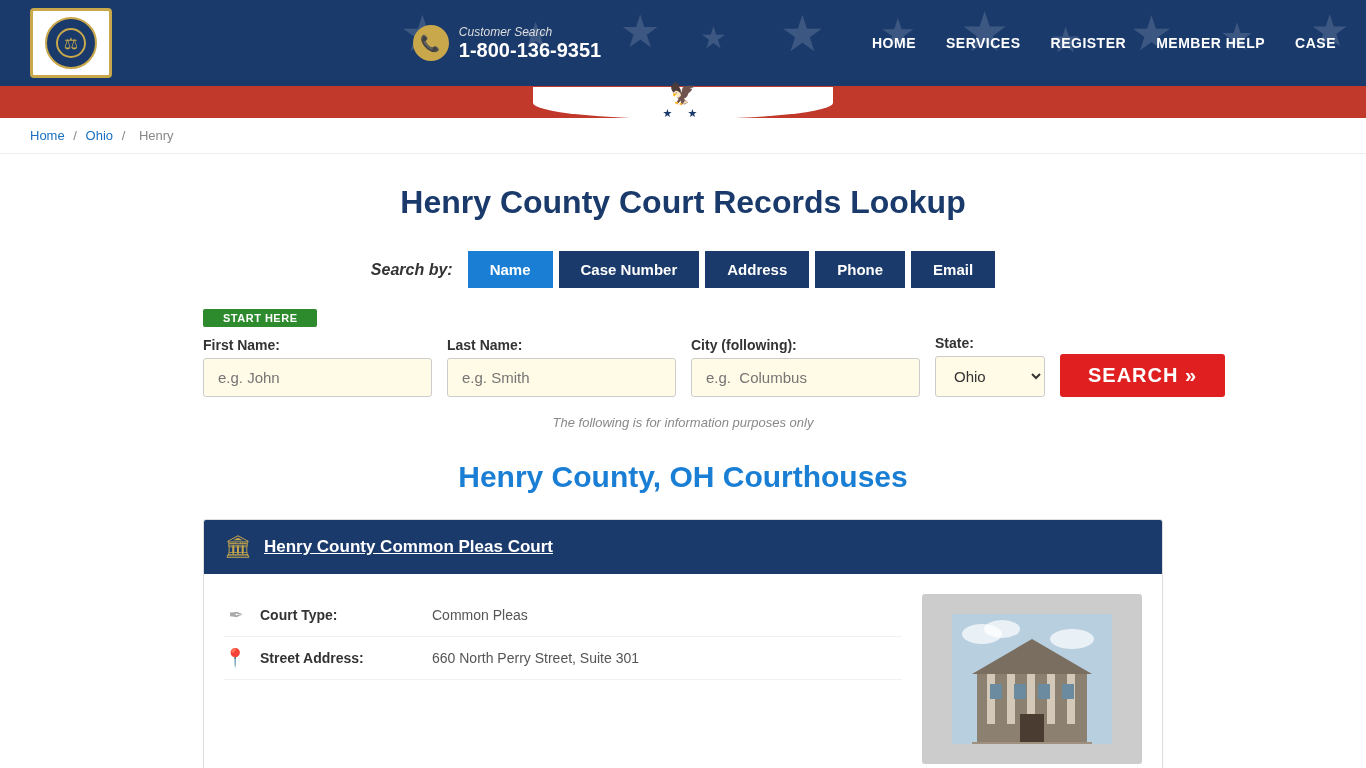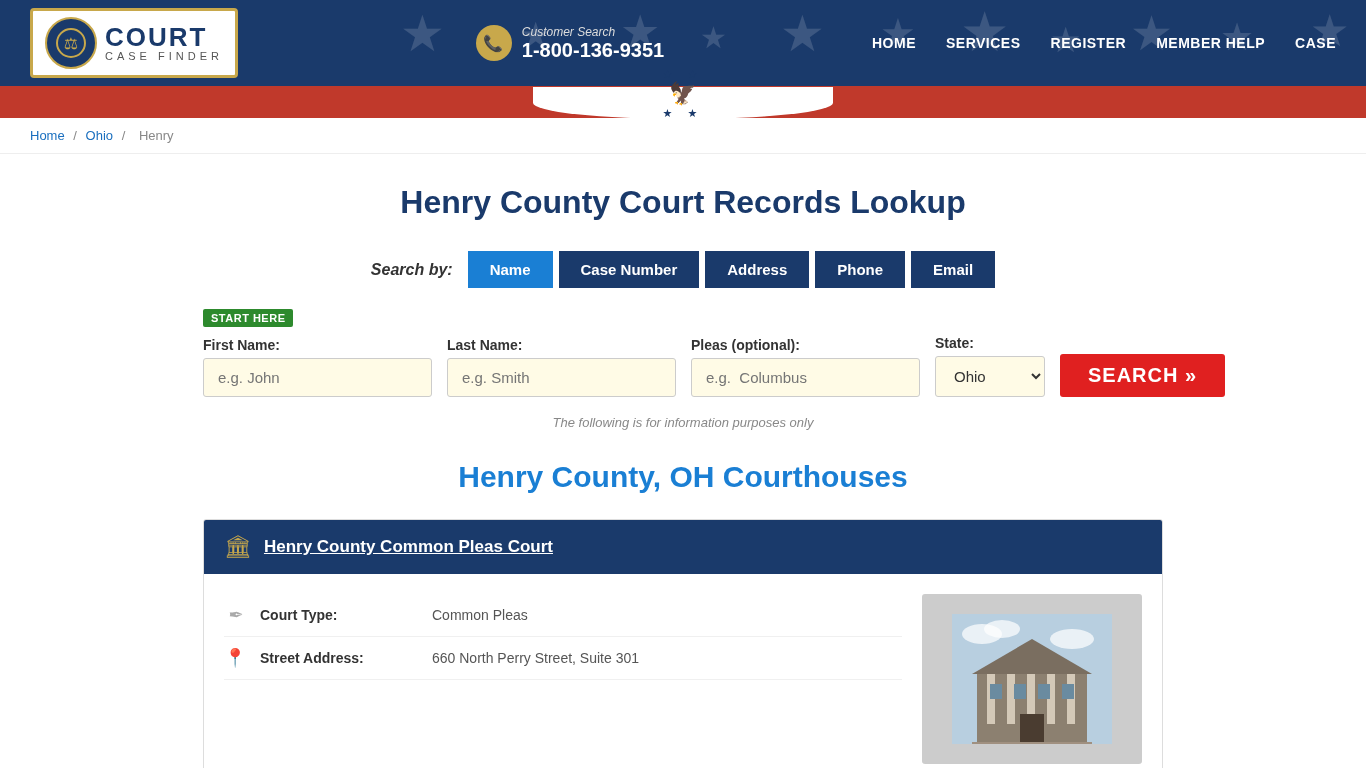--- a/index.html
+++ b/index.html
@@ -197,21 +197,21 @@
       background: #1a7fd4;
     }
     .search-tab:first-child { border-radius: 0; }
     .search-tab + .search-tab { margin-left: 6px; }
 
     .start-here-badge {
       background: #2d8a2d;
       color: #fff;
       font-size: 11px;
       font-weight: bold;
-      padding: 3px 8px;
+      padding: 3px 20px;
       display: inline-block;
       margin-bottom: 8px;
       border-radius: 2px;
       letter-spacing: 0.5px;
     }
 
     .search-form-row {
       display: flex;
       align-items: flex-end;
       gap: 15px;
@@ -362,24 +362,20 @@
   <div class="header-top">
 
     <div class="logo-area">
       <div class="logo-box">
         <div class="logo-emblem">
           <svg width="32" height="32" viewBox="0 0 32 32" fill="none">
             <circle cx="16" cy="16" r="14" stroke="#c8a84b" stroke-width="2" fill="#1a3a6b"></circle>
             <text x="16" y="22" text-anchor="middle" font-size="16" fill="#c8a84b">⚖</text>
           </svg>
         </div>
-        <div class="logo-text-area">
-          <div class="logo-court">COURT</div>
-          <div class="logo-case-finder">CASE FINDER</div>
-        </div>
       </div>
     </div>
 
     <div class="customer-service">
       <div class="cs-icon">📞</div>
       <div class="cs-text">
         <span class="cs-label">Customer Search</span>
         <span class="cs-phone">1-800-136-9351</span>
       </div>
     </div>
@@ -430,21 +426,21 @@
     <div class="search-form-row">
       <div class="form-field">
         <label>First Name:</label>
         <input type="text" placeholder="e.g. John" style="">
       </div>
       <div class="form-field">
         <label>Last Name:</label>
         <input type="text" placeholder="e.g. Smith" style="">
       </div>
       <div class="form-field">
-        <label>Pleas (optional):</label>
+        <label>City (following):</label>
         <input type="text" placeholder="e.g.  Columbus" style="">
       </div>
       <div class="form-field">
         <label>State:</label>
         <select>
           <option>Ohio</option>
           <option>Alabama</option>
           <option>Alaska</option>
           <option>Arizona</option>
         </select>

